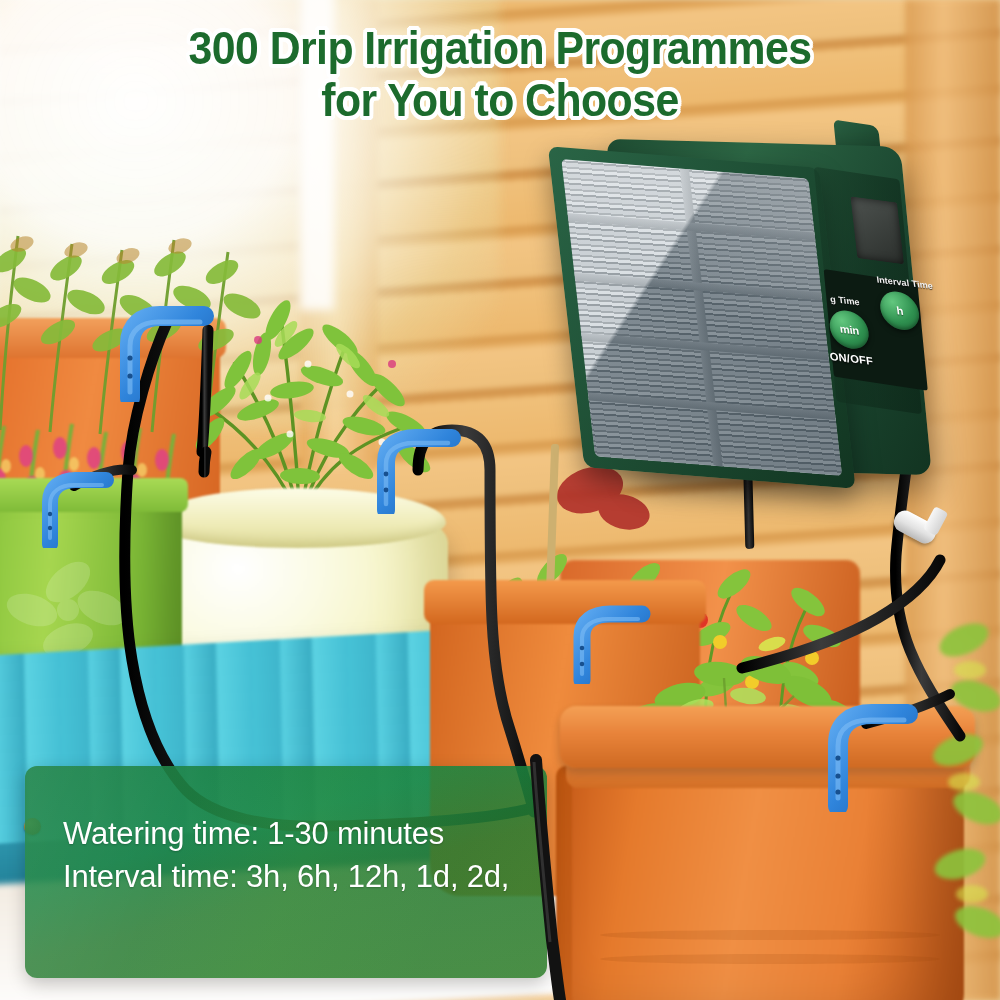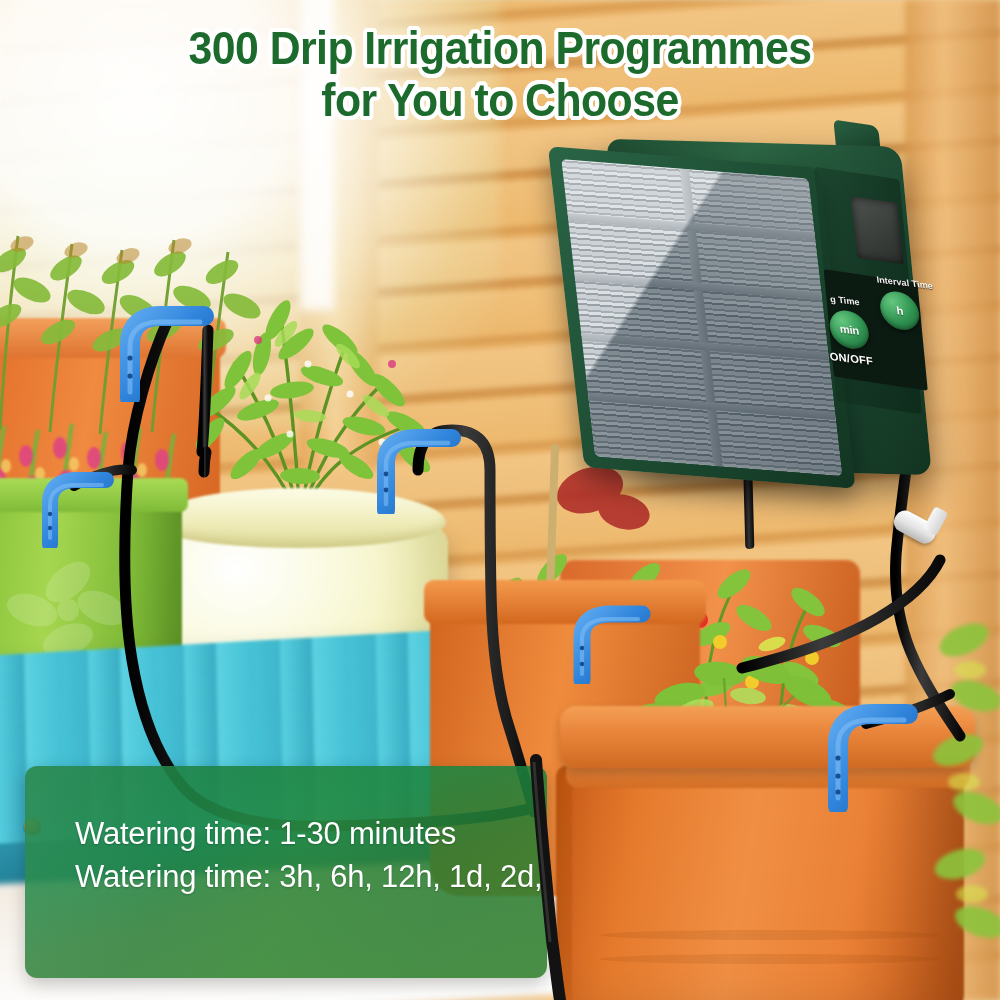--- a/index.html
+++ b/index.html
@@ -328,21 +328,21 @@
   }
   #spec-banner .sheen{
     position:absolute;left:0;top:0;width:100%;height:100%;
     background:linear-gradient(112deg,
       rgba(255,255,255,.10) 0%,
       rgba(255,255,255,.04) 30%,
       rgba(120,200,90,.12) 52%,
       rgba(255,255,255,.02) 78%);
   }
   #spec-text{
-    position:absolute;left:50px;top:46px;width:470px;
+    position:absolute;left:38px;top:46px;width:470px;
     color:#ffffff;font-family:"Liberation Sans",sans-serif;
     font-size:31px;line-height:43px;font-weight:normal;
     letter-spacing:-.2px;
     text-shadow:0 1px 2px rgba(0,0,0,.22);
   }
   #spec-text .spec-line{display:block;}
 
   
   .hose-front{position:absolute;z-index:40;}
 </style>
@@ -762,21 +762,21 @@
 
   <div id="headline">
     <span class="hl-line">300 Drip Irrigation Programmes</span>
     <span class="hl-line">for You to Choose</span>
   </div>
 
   <div id="spec-banner">
     <div class="sheen"></div>
     <div id="spec-text">
       <span class="spec-line">Watering time: 1-30 minutes</span>
-      <span class="spec-line">Watering time: 3h, 6h, 12h, 1d, 2d,</span>
+      <span class="spec-line">Interval time: 3h, 6h, 12h, 1d, 2d,</span>
     </div>
   </div>
 
   <svg class="hose-front" style="left:0;top:0;width:1000px;height:1000px;">
     <path d="M536 760 C540 820 546 880 552 940 C556 970 558 988 560 1000" stroke="#121212" stroke-width="12" fill="none" stroke-linecap="round"></path>
     <path d="M534 762 C538 822 544 882 550 942" stroke="#3d3d3d" stroke-width="3" fill="none" opacity=".7"></path>
   </svg>
 
 </div>
 

